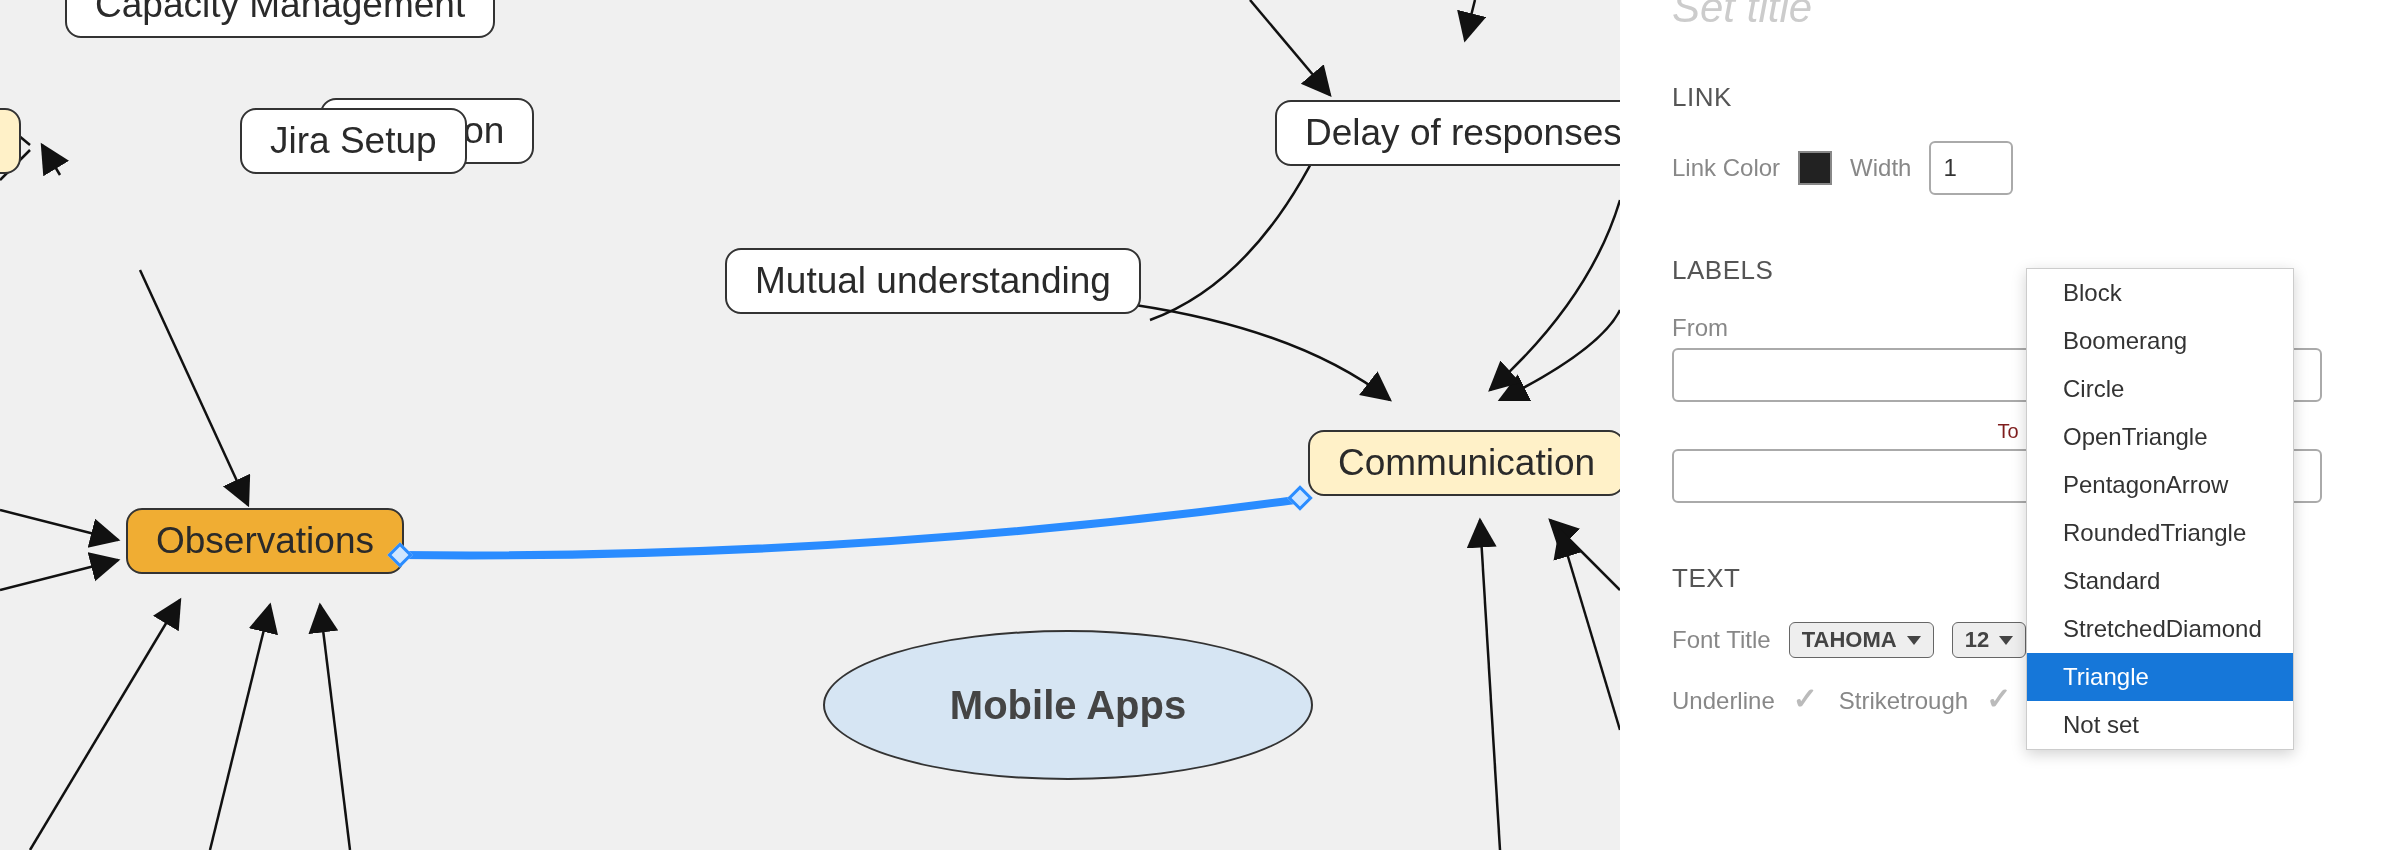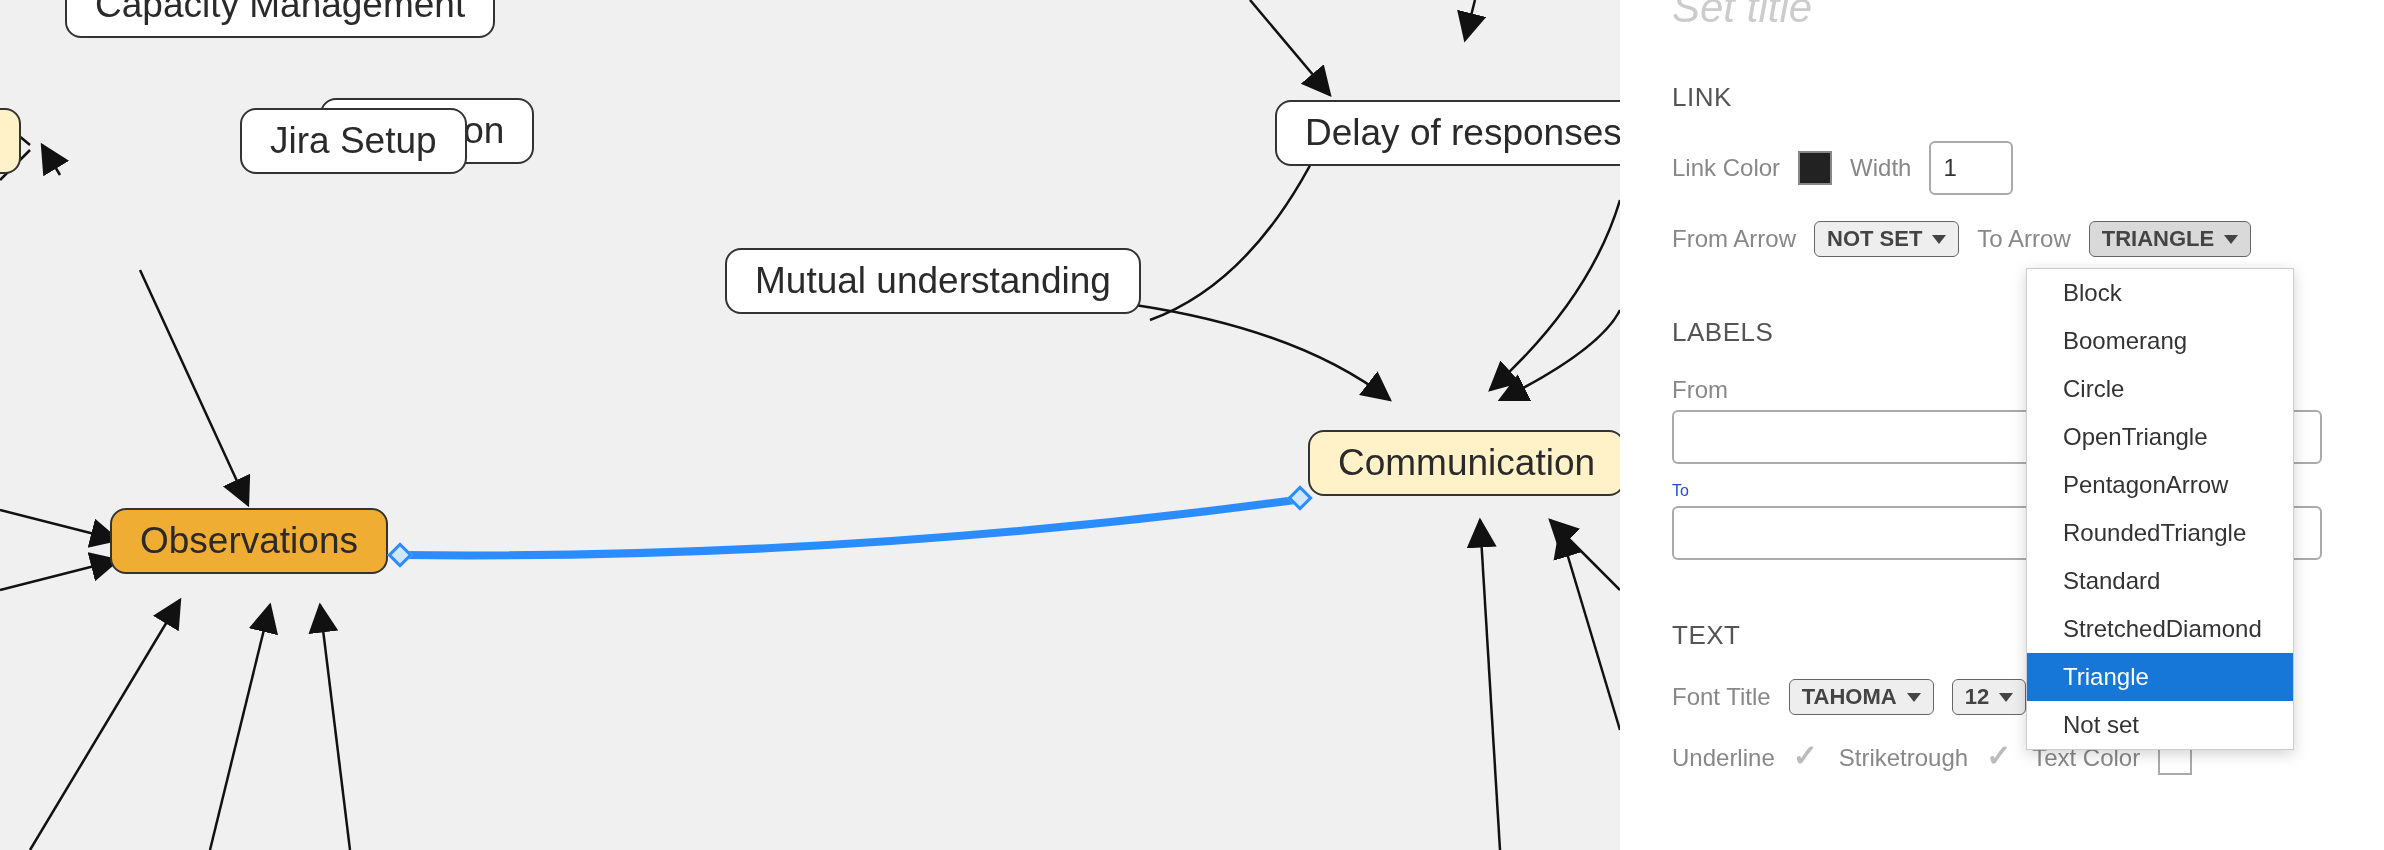--- a/index.html
+++ b/index.html
@@ -222,61 +222,52 @@
   </div>
 
   <div class="node" style="left:725px; top:248px;">
     <span>Mutual understanding</span>
   </div>
 
   <div class="node yellow" style="left:1308px; top:430px;">
     <span>Communication</span>
   </div>
 
-  <div class="node orange" style="left:110px; top:508px;">
+  <div class="node orange" style="left:126px; top:508px;">
     <span>Observations</span>
   </div>
 
+  <div class="ellipse" style="left:823px; top:630px; width:490px; height:150px;">
+    <span>Mobile Apps</span>
+  </div>
 
   <div class="handle" style="left:400px; top:555px;"></div>
   <div class="handle" style="left:1300px; top:498px;"></div>
 </div>
 
 <div id="panel">
 
   <div class="ghost-title">Set title</div>
 
   <h3>LINK</h3>
 
   <div class="row">
     <label>Link Color</label>
     <span class="swatch"></span>
     <label>Width</label>
     <input class="textbox small" value="1" style="">
   </div>
 
-  <div class="row">
-    <label>From Arrow</label>
-    <span class="dropdown">
-      <span>NOT SET</span>
-      <span class="caret"></span>
-    </span>
-    <label>To Arrow</label>
-    <span class="dropdown active">
-      <span>TRIANGLE</span>
-      <span class="caret"></span>
-    </span>
-  </div>
 
   <h3 style="margin-top:60px;">LABELS</h3>
 
   <div style="margin-bottom:6px; color:#888; font-size:24px;">From</div>
   <input class="textbox wide" value="" style="">
 
-  <div style="margin:18px 0 6px; color:#1d4ed8; font-size:16px;">To</div>
+  <div style="margin:18px 0 6px; color:#7f1d1d; font-size:20px;text-align:center;">To</div>
   <input class="textbox wide" value="" style="">
 
   <h3 style="margin-top:60px;">TEXT</h3>
 
   <div class="row">
     <label>Font Title</label>
     <span class="dropdown">
       <span>TAHOMA</span>
       <span class="caret"></span>
     </span>

